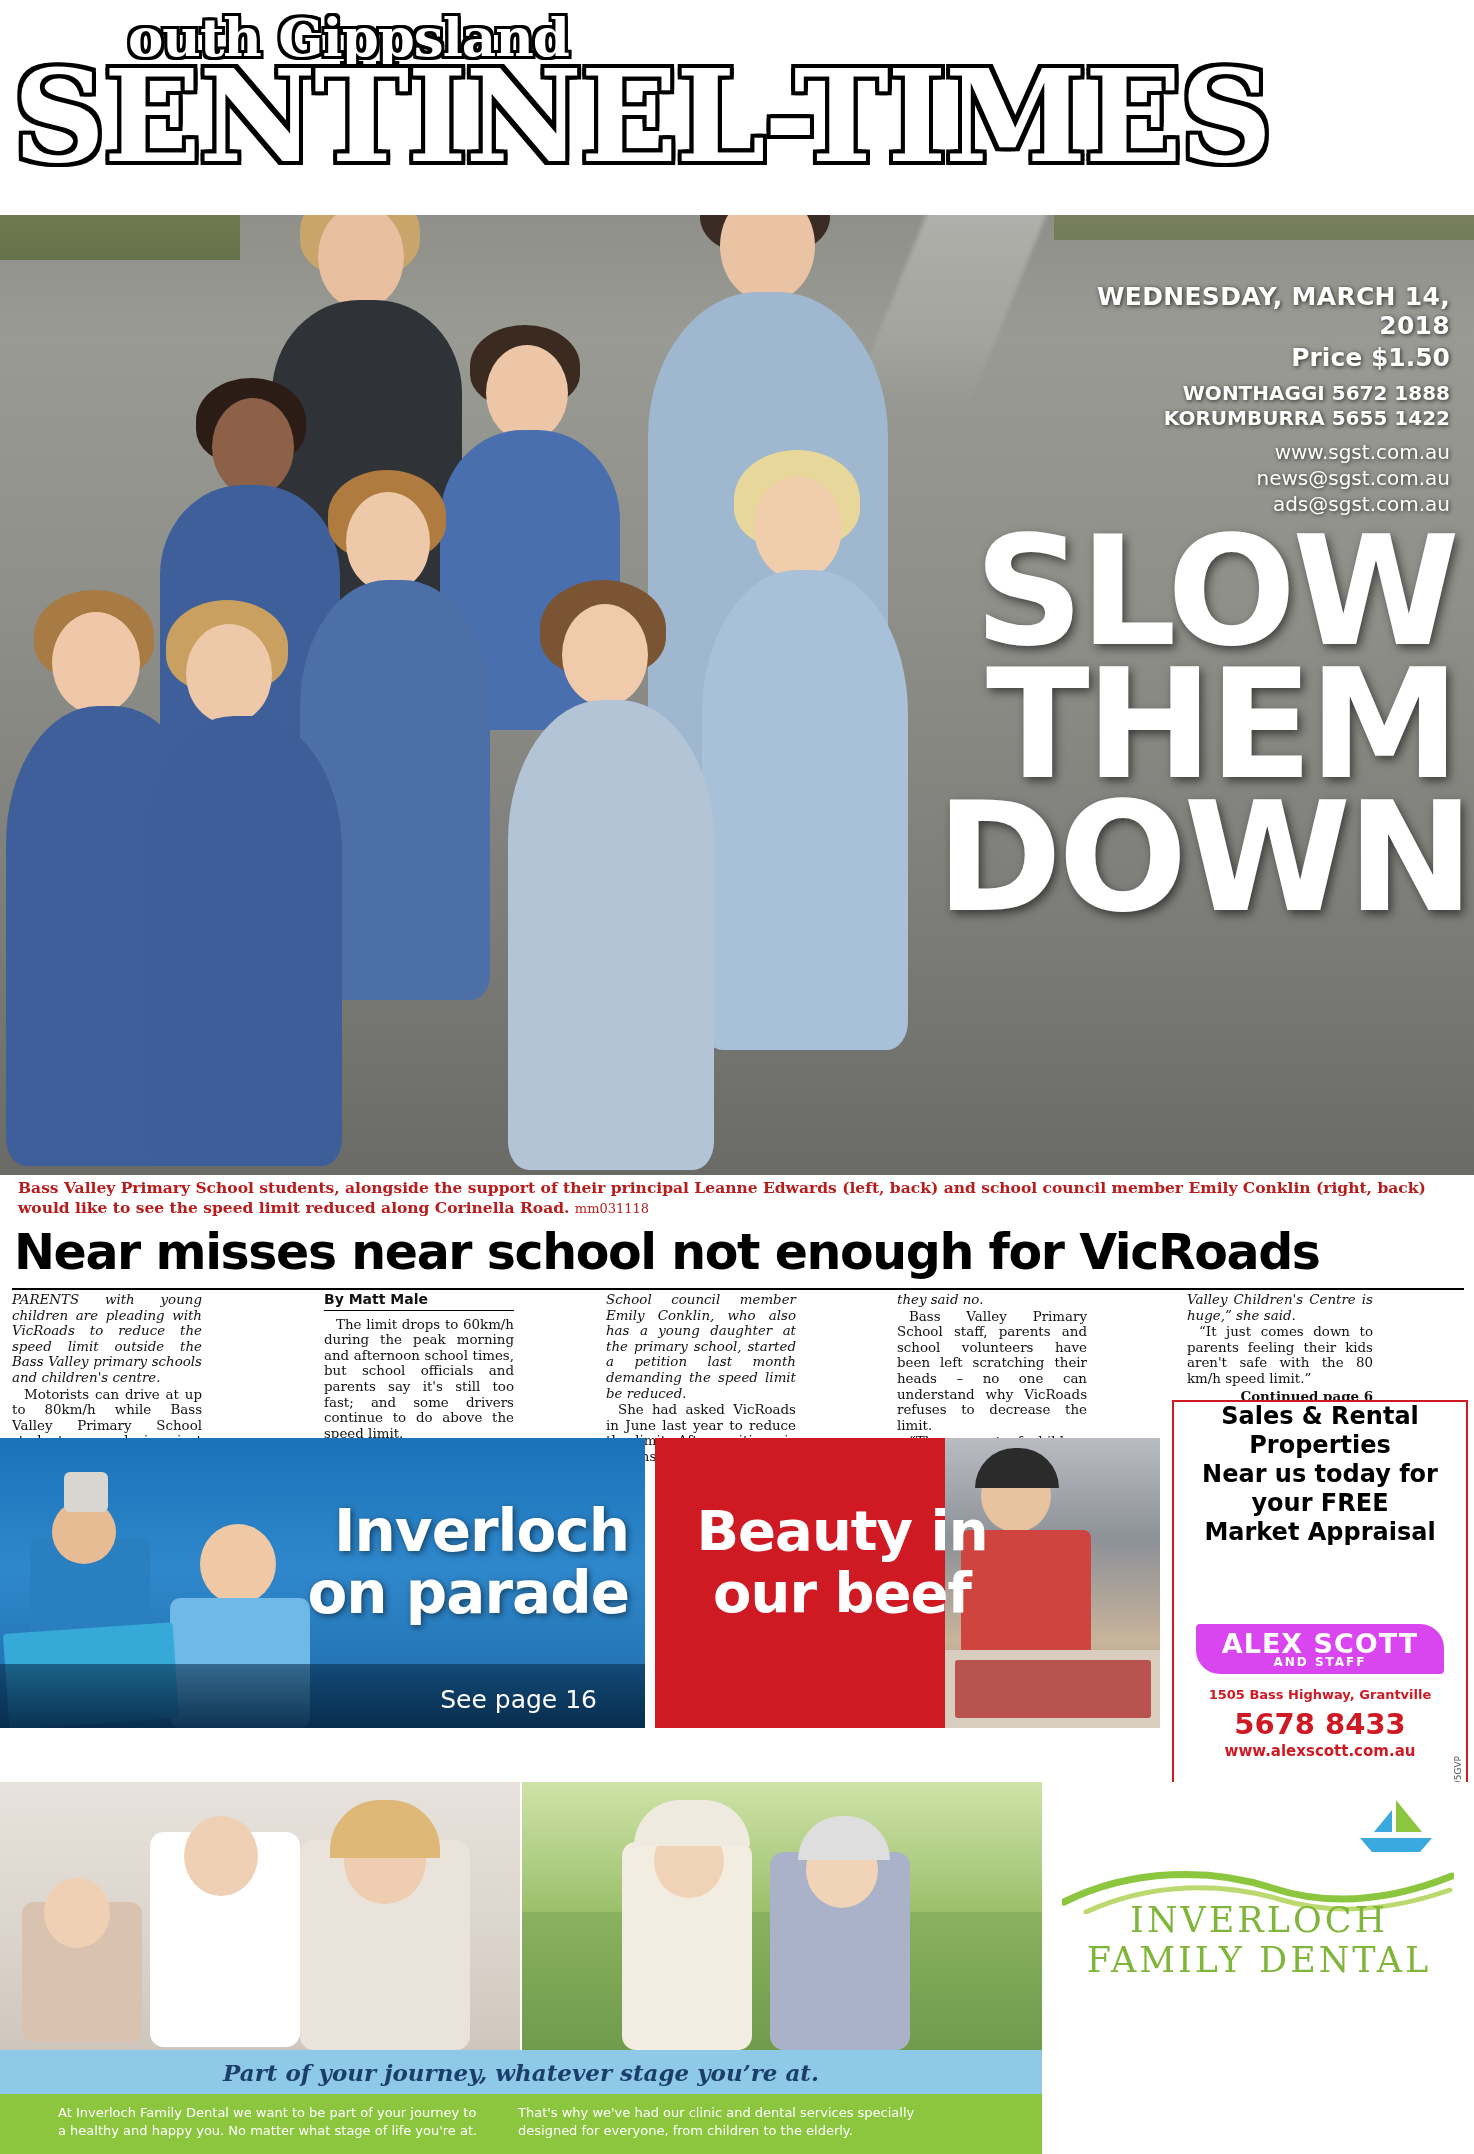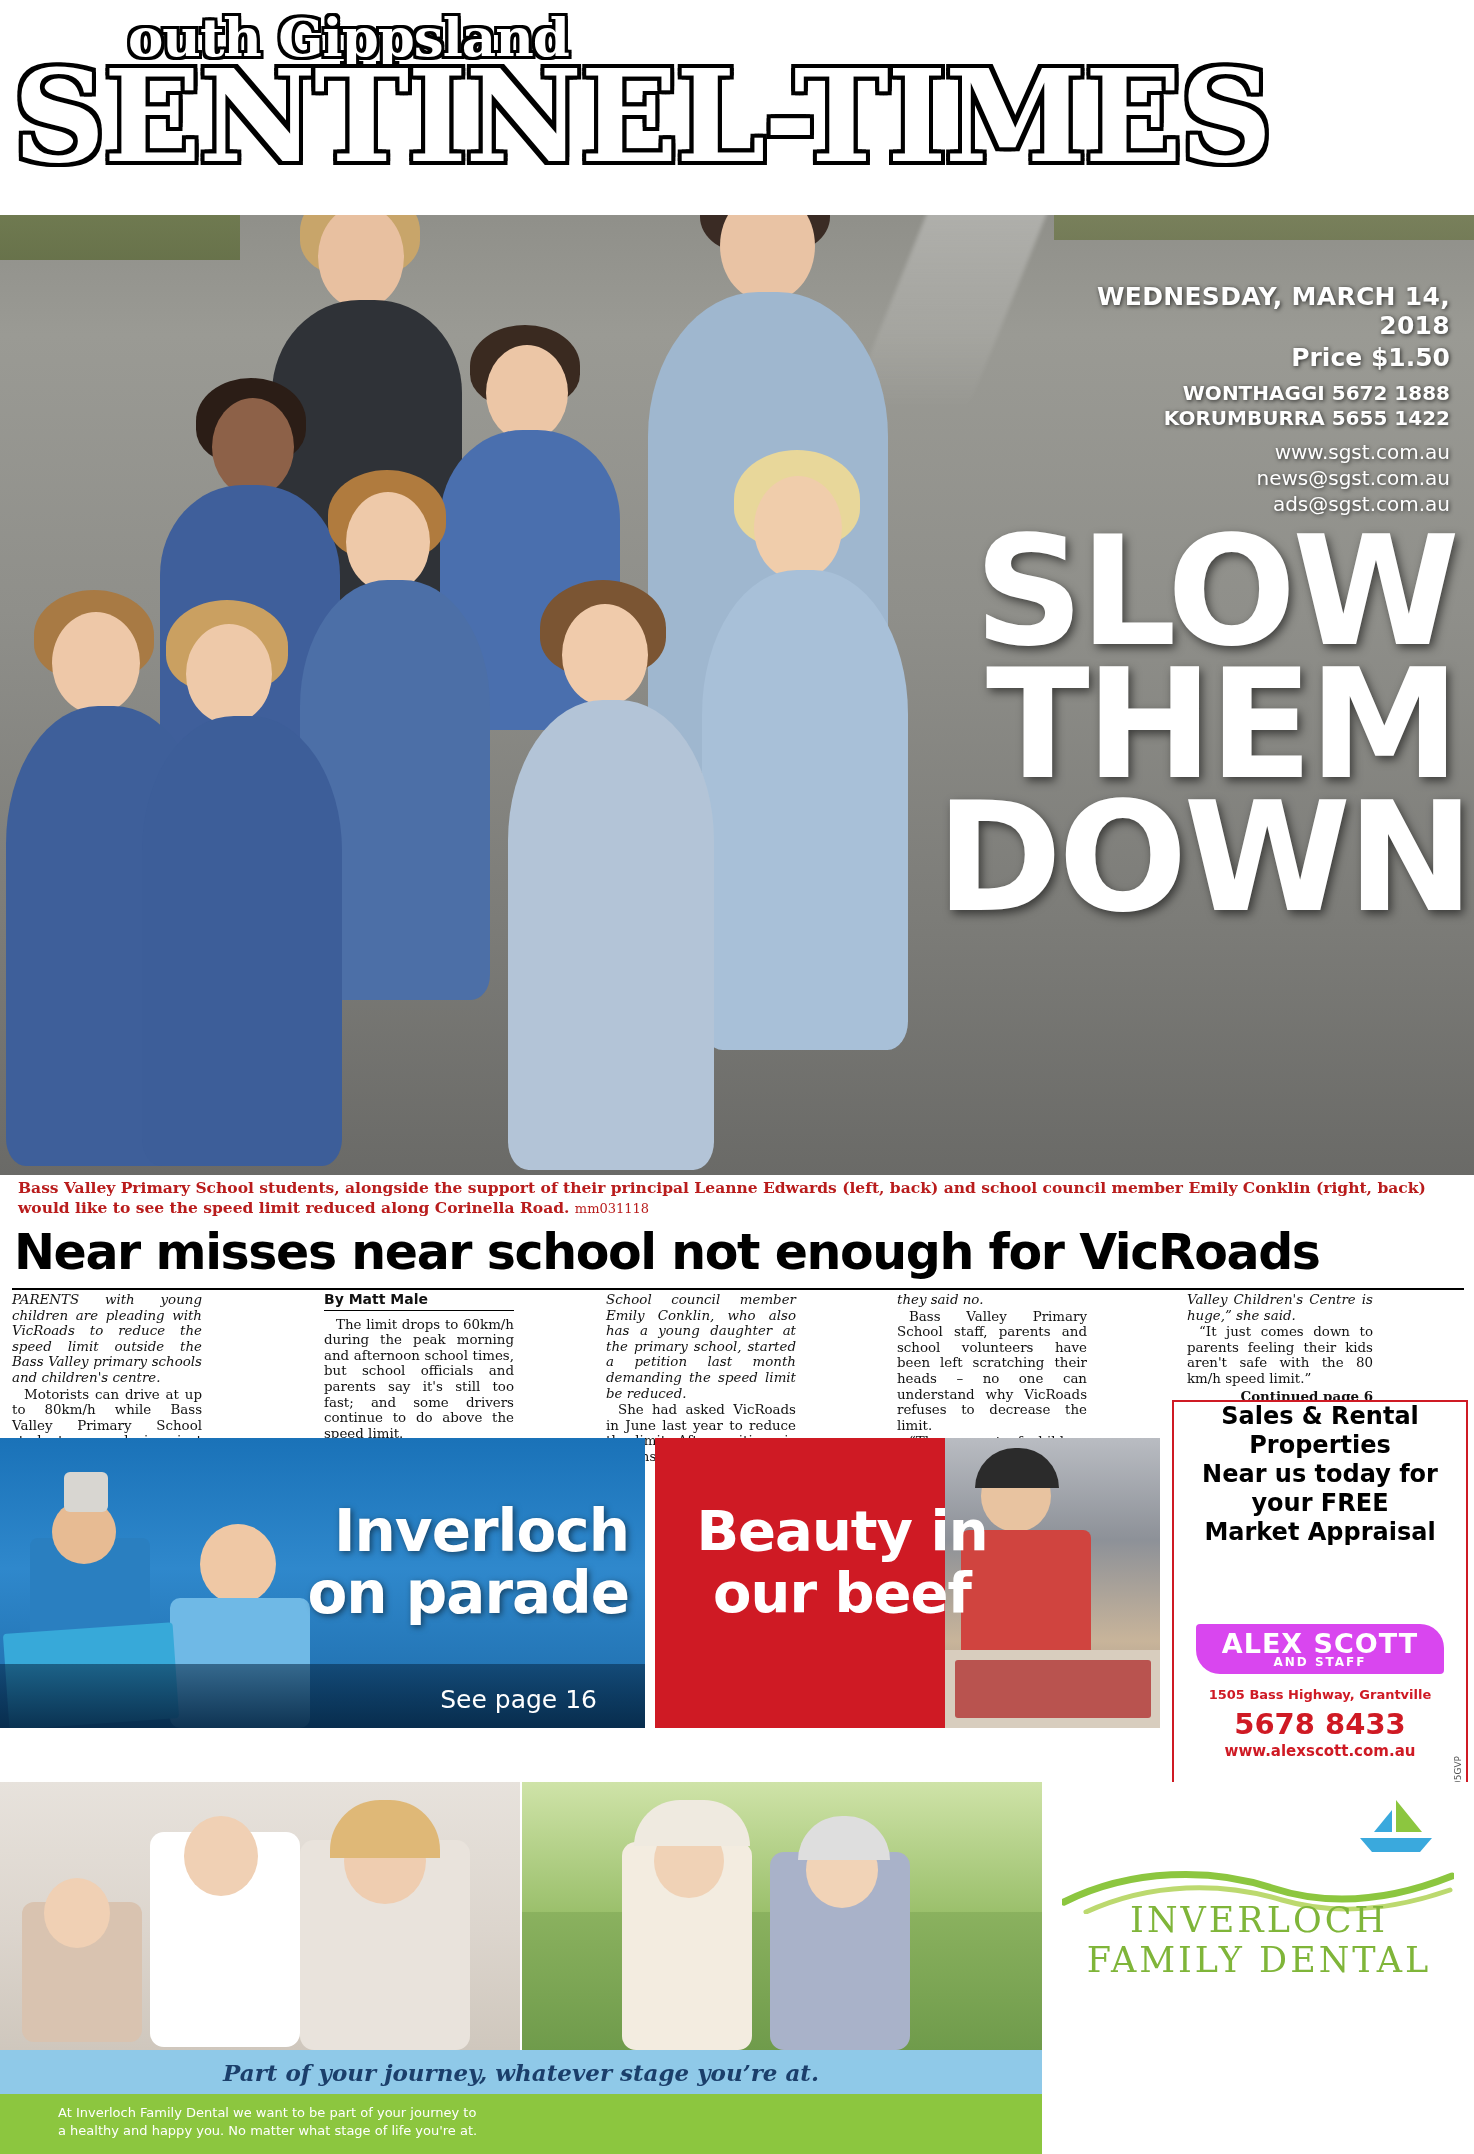--- a/index.html
+++ b/index.html
@@ -463,20 +463,21 @@
       <div style="position:absolute;left:248px;top:70px;width:140px;height:198px;border-radius:14px;background:#a9b2c9;"></div>
       <div style="position:absolute;left:284px;top:50px;width:72px;height:76px;border-radius:50%;background:#f1d3b7;"></div>
       <div style="position:absolute;left:276px;top:34px;width:92px;height:44px;border-radius:50px 50px 0 0;background:#dedede;"></div>
     </div>
 
     <div class="dent-blue">
       <div class="t">Part of your journey, whatever stage you’re at.</div>
     </div>
     <div class="dent-green">
       <div class="c1">At Inverloch Family Dental we want to be part of your journey to a healthy and happy you. No matter what stage of life you're at.</div>
+      <div class="c2">That's why we've had our clinic and dental services specially designed for everyone, from children to the elderly.</div>
     </div>
 
     <div class="dent-right">
       <svg class="dl-wave" viewBox="0 0 392 54">
         <path d="M2 42 C 70 8, 150 8, 210 28 C 268 47, 330 40, 390 16" stroke="#8cc63f" stroke-width="7" fill="none" stroke-linecap="round"></path>
         <path d="M24 52 C 90 22, 160 22, 220 40 C 275 56, 330 50, 388 30" stroke="#bcd96f" stroke-width="5" fill="none" stroke-linecap="round"></path>
       </svg>
       <svg class="dl-boat" viewBox="0 0 86 62">
         <path d="M44 4 L44 36 L70 36 Z" fill="#8cc63f"></path>
         <path d="M40 14 L40 36 L22 36 Z" fill="#3aa9dd"></path>

